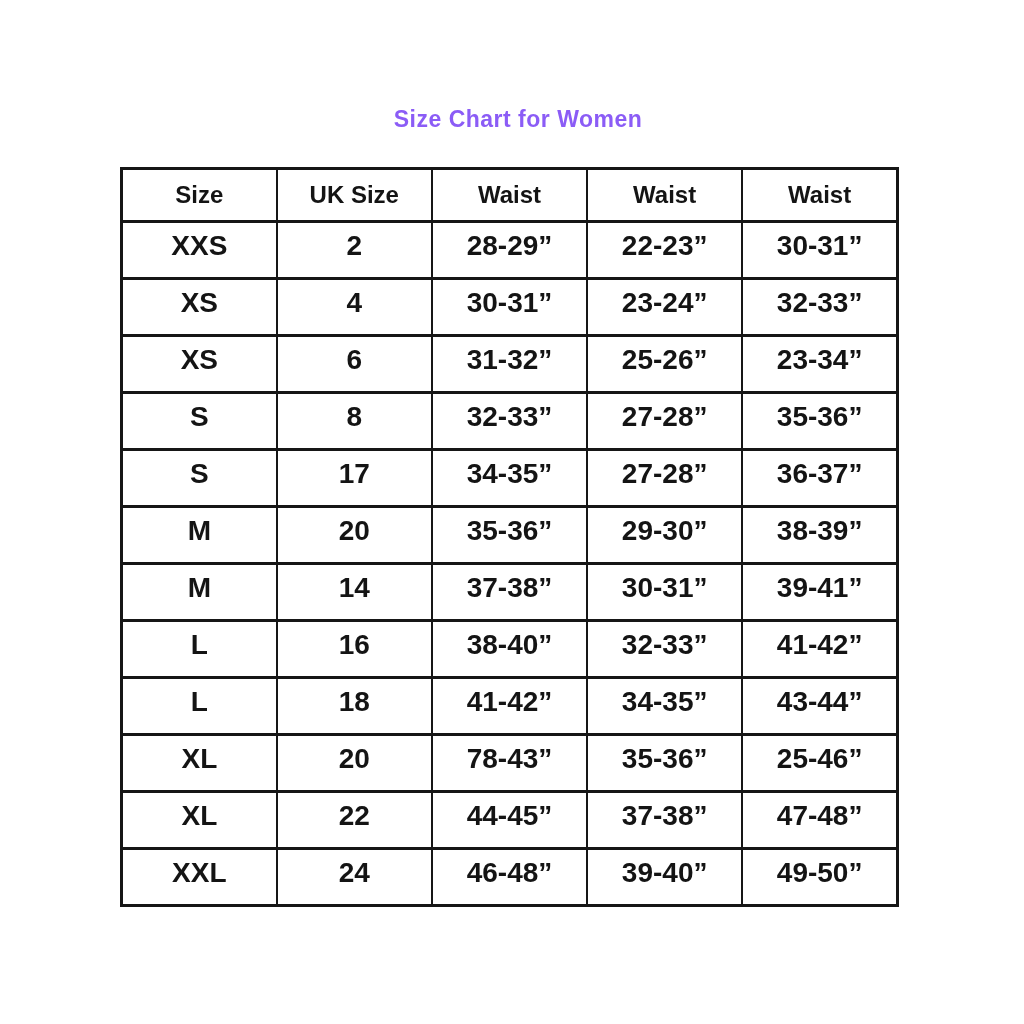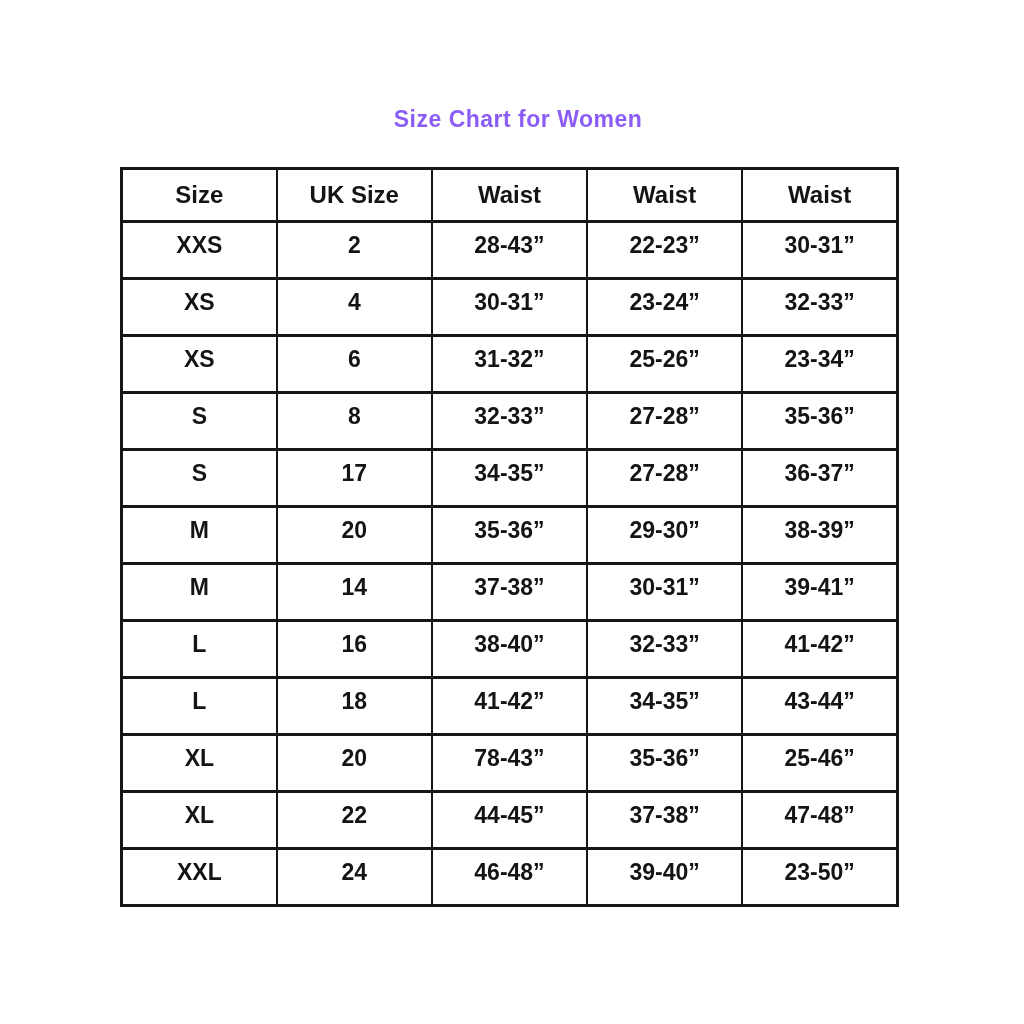--- a/index.html
+++ b/index.html
@@ -49,21 +49,21 @@
     white-space: nowrap;
   }
   table.size-table th {
     height: 50px;
     font-size: 24px;
     padding: 0;
     vertical-align: middle;
   }
   table.size-table td {
     height: 45px;
-    font-size: 23px;
+    font-size: 28px;
     padding: 0 0 9px 0;
     vertical-align: middle;
   }
   col { width: 20%; }
 </style>
 </head>
 <body>
 
 <h1 class="page-title">Size Chart for Women</h1>
 
@@ -81,21 +81,21 @@
       <th>UK Size</th>
       <th>Waist</th>
       <th>Waist</th>
       <th>Waist</th>
     </tr>
   </thead>
   <tbody>
     <tr>
       <td>XXS</td>
       <td>2</td>
-      <td>28-43”</td>
+      <td>28-29”</td>
       <td>22-23”</td>
       <td>30-31”</td>
     </tr>
     <tr>
       <td>XS</td>
       <td>4</td>
       <td>30-31”</td>
       <td>23-24”</td>
       <td>32-33”</td>
     </tr>
@@ -160,16 +160,16 @@
       <td>22</td>
       <td>44-45”</td>
       <td>37-38”</td>
       <td>47-48”</td>
     </tr>
     <tr>
       <td>XXL</td>
       <td>24</td>
       <td>46-48”</td>
       <td>39-40”</td>
-      <td>23-50”</td>
+      <td>49-50”</td>
     </tr>
   </tbody>
 </table>
 
 </body></html>

